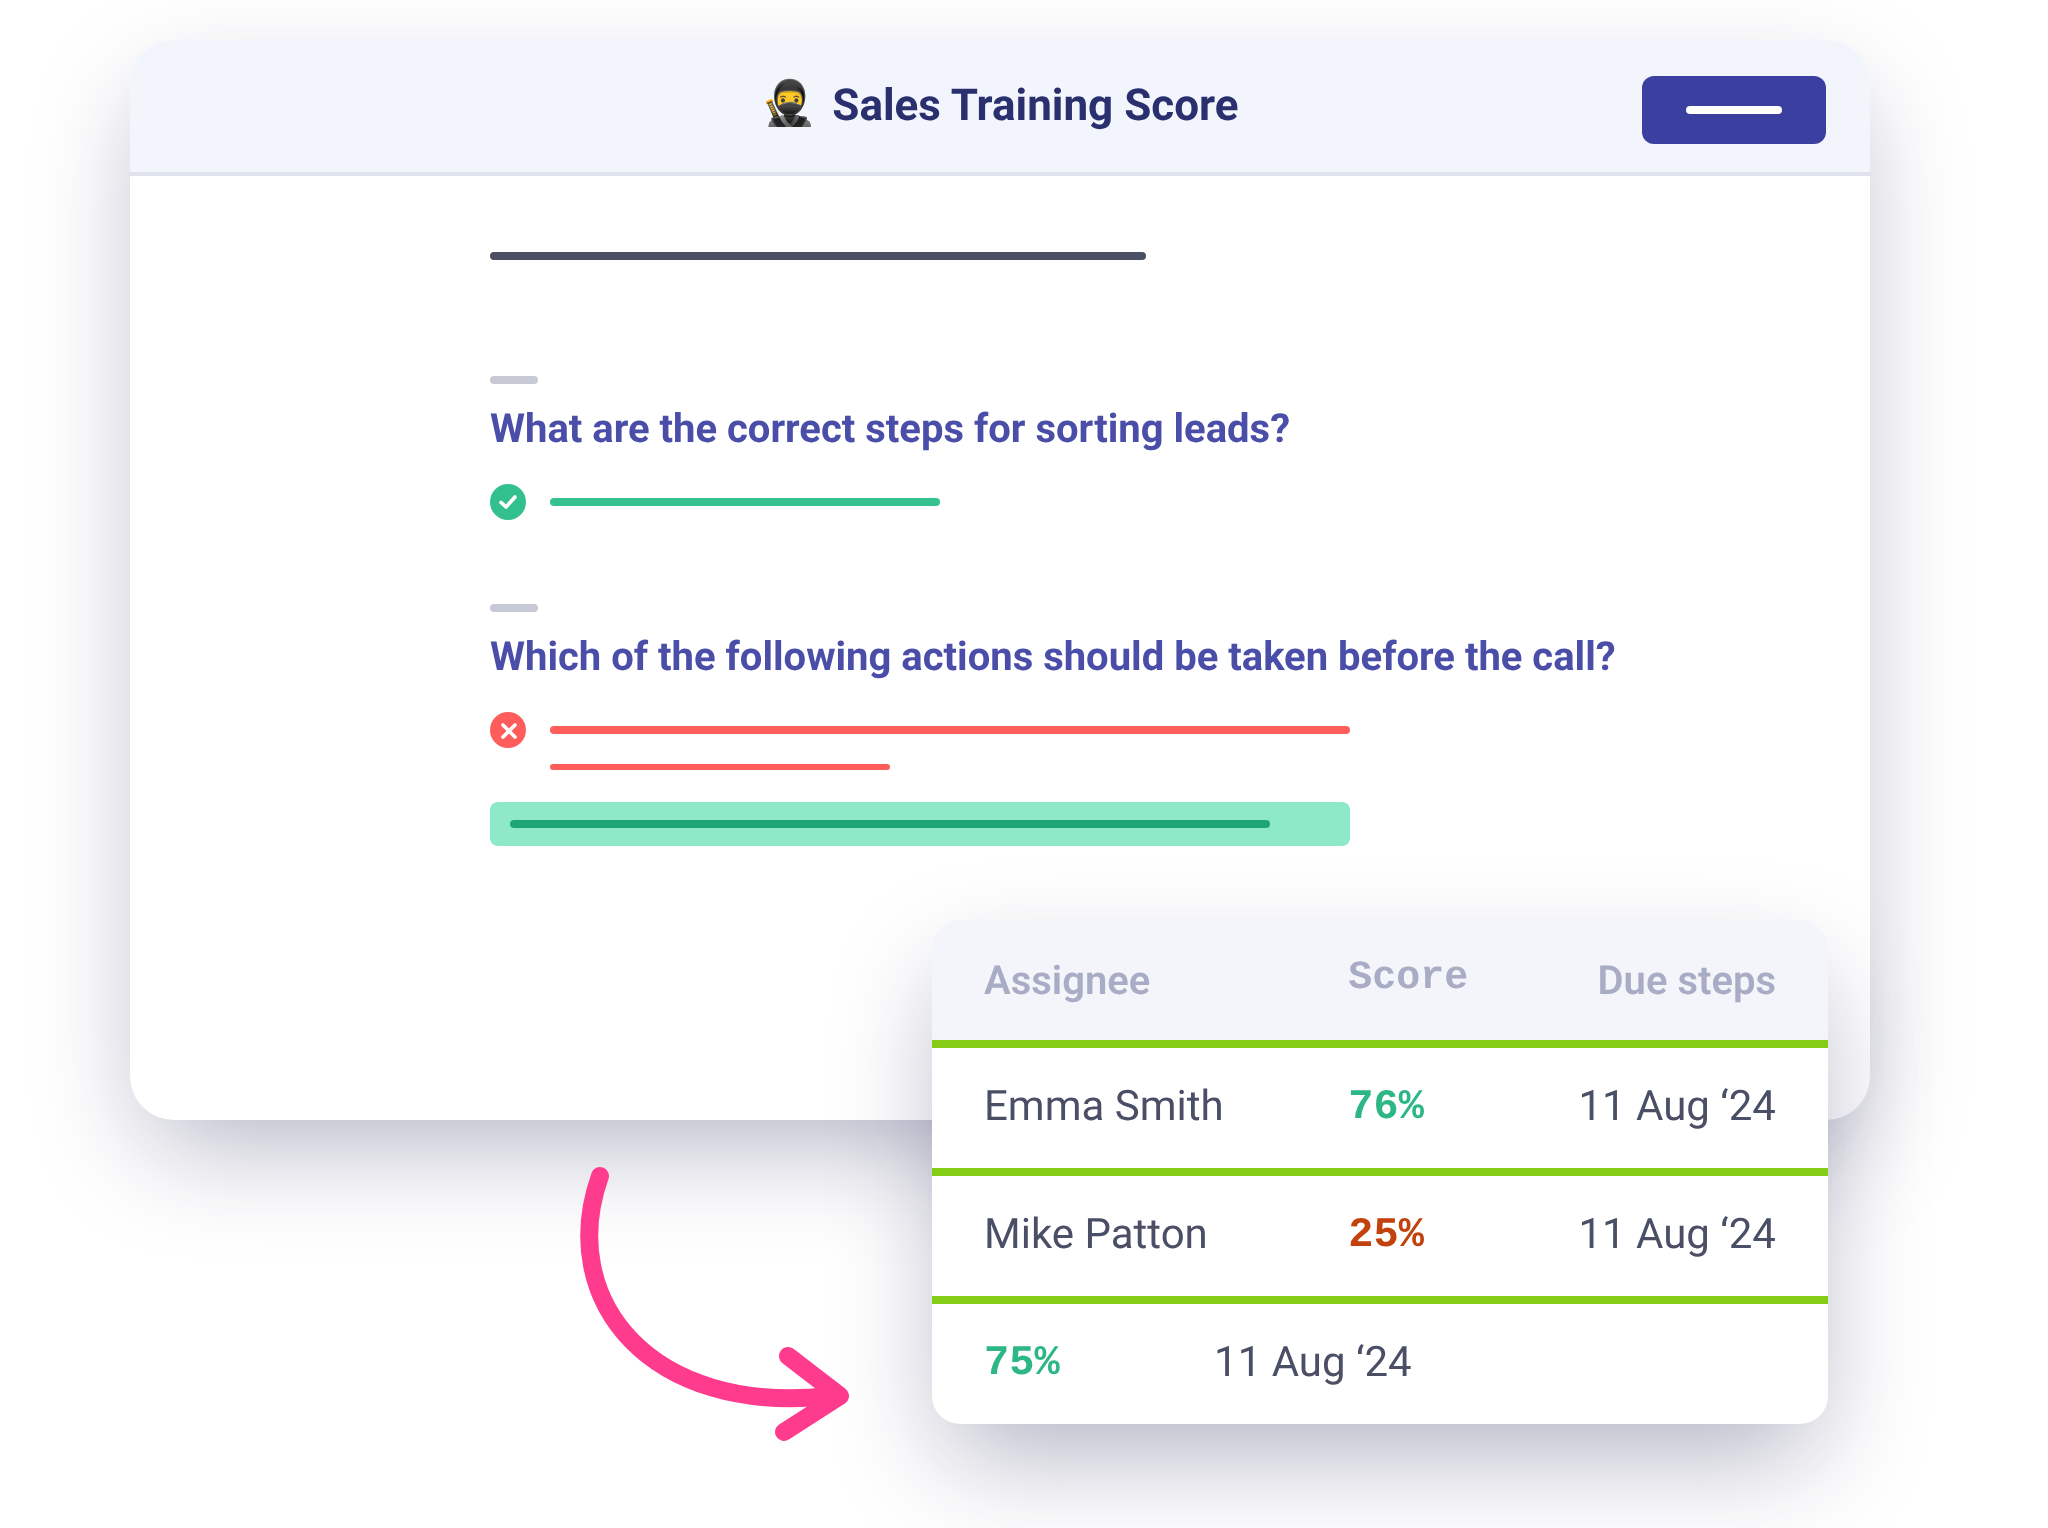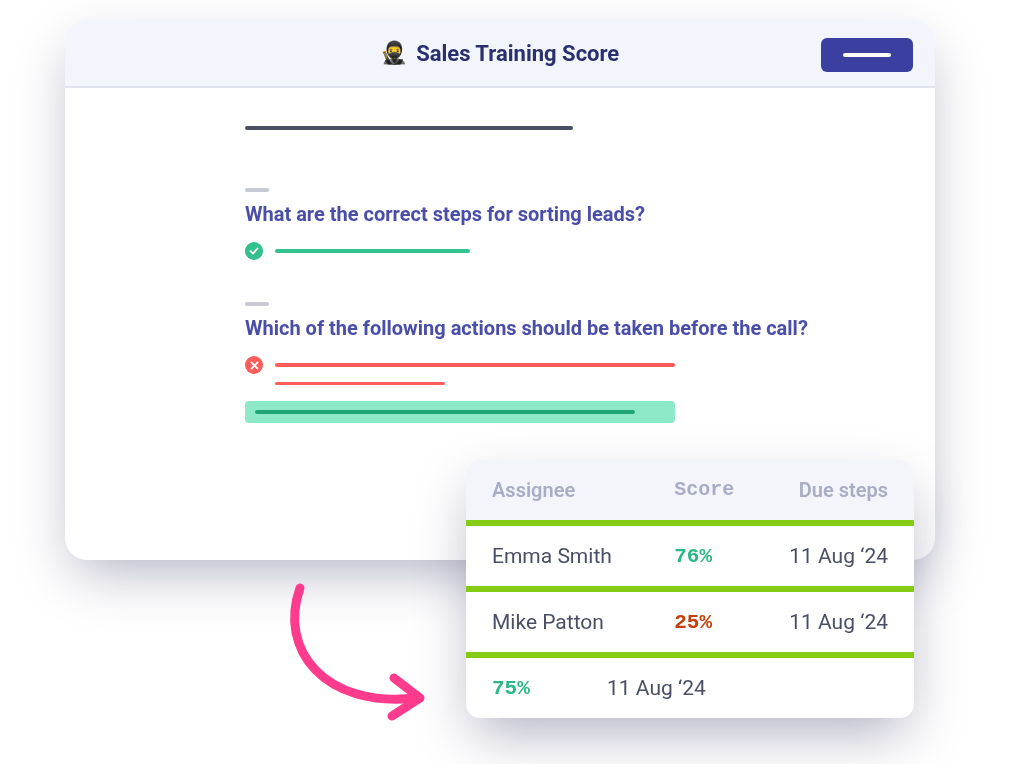--- a/index.html
+++ b/index.html
@@ -151,21 +151,21 @@
     padding: 18px 26px;
     font-size: 20px;
     font-weight: 600;
     color: #a8adc5;
   }
   .results-row {
     display: flex;
     padding: 18px 26px;
     font-size: 21px;
     color: #4a4f66;
-    border-top: 6px solid #84cc16;
+    border-top: 4px solid #84cc16;
     align-items: center;
   }
   .col-assignee { flex: 1 1 46%; }
   .col-score    { flex: 0 0 24%; text-align: left; font-weight: 700; font-family: Liberation Mono, monospace; }
   .col-due      { flex: 0 0 30%; text-align: right;  }
   .results-head .col-score,
   .results-head .col-due { font-weight: 600; }
 
   .score-green { color: #2db784; }
   .score-red   { color: #c2410c; }

